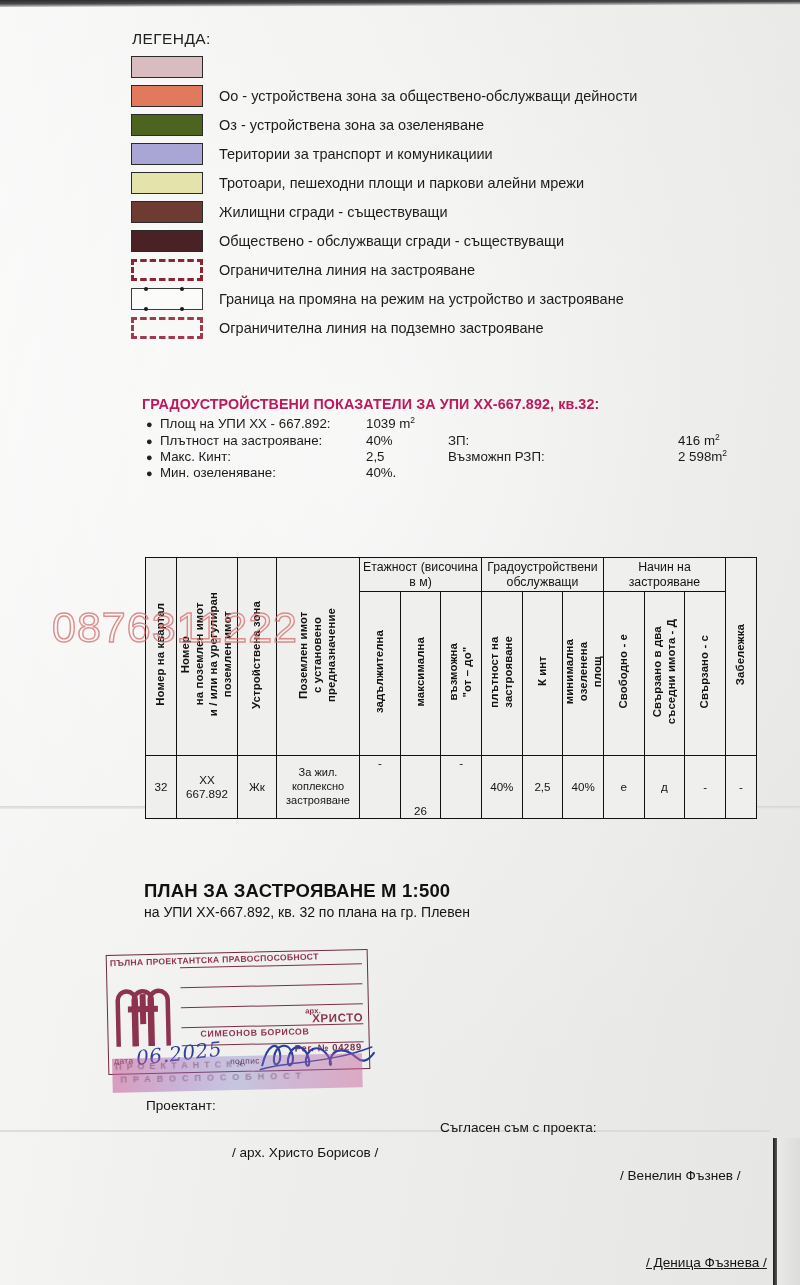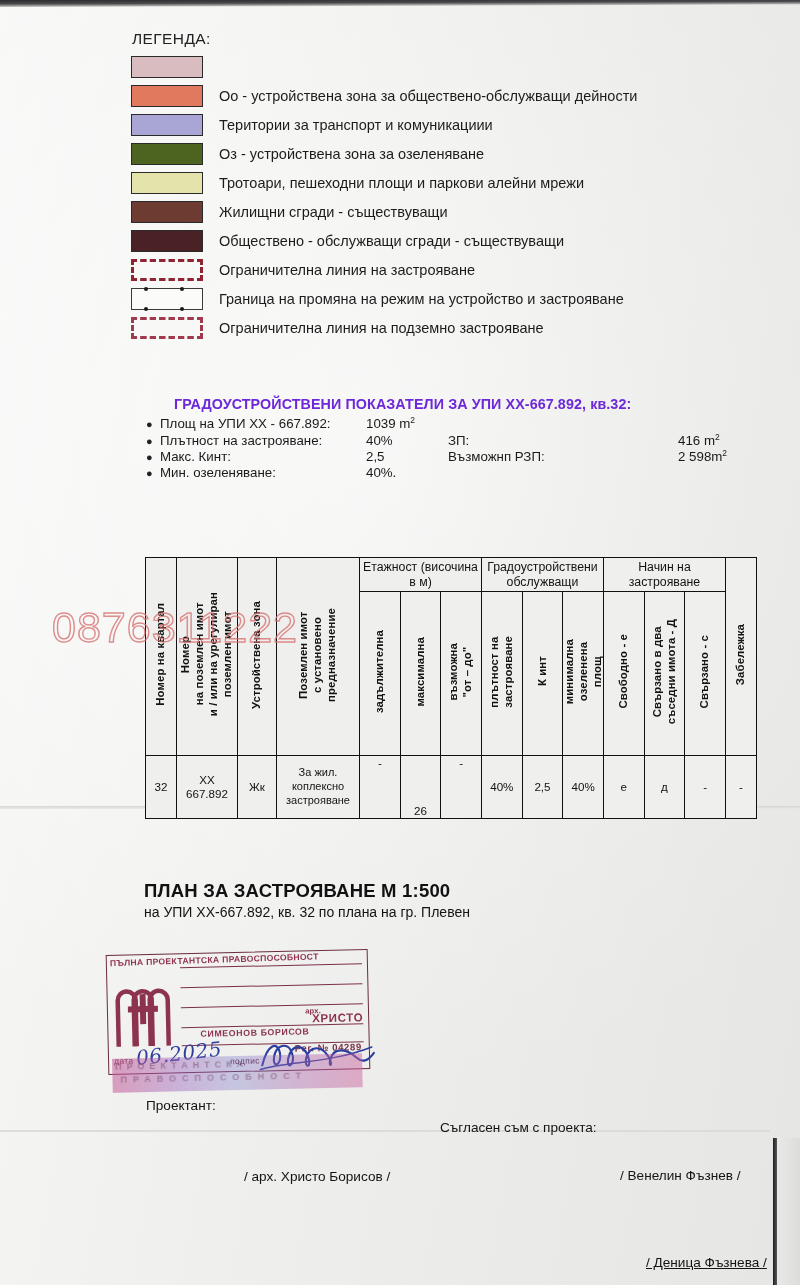--- a/index.html
+++ b/index.html
@@ -141,24 +141,23 @@
   
   #indicators {
     position: absolute;
     left: 142px;
     top: 396px;
     width: 620px;
   }
   #ind-title {
     font-size: 14.3px;
     font-weight: bold;
-    color: #6d28d9;
+    color: #be185d;
     letter-spacing: .1px;
     margin-bottom: 3px;
-    margin-left: 32px;
   }
   .ind-row {
     display: flex;
     align-items: baseline;
     font-size: 13.3px;
     color: #1a1a1a;
     height: 16.5px;
   }
   .bullet {
     flex: 0 0 14px;
@@ -360,21 +359,21 @@
   .stamp-holo span.b { top: 16px; letter-spacing: 6px; left: 8px; }
 
   
   .sig {
     position: absolute;
     font-size: 13.6px;
     color: #141414;
     white-space: nowrap;
   }
   #sig-proektant { left: 146px; top: 1098px; }
-  #sig-proektant-name { left: 244px; top: 1145px; margin-top: 24px; }
+  #sig-proektant-name { left: 232px; top: 1145px; }
   #sig-agree { left: 440px; top: 1120px; }
   #sig-agree-name { left: 620px; top: 1168px; }
   #sig-third-name { left: 646px; top: 1255px; text-decoration: underline; }
 </style>
 </head>
 <body>
 
 <div id="sheet">
 
   <div id="paper-shade"></div>
@@ -390,26 +389,26 @@
     <div id="legend-title">ЛЕГЕНДА:</div>
     <div id="legend-rows">
         <div class="legend-row">
           <div class="swatch" style="background: rgb(216, 188, 192);"></div>
         </div>
         <div class="legend-row">
           <div class="swatch" style="background: rgb(224, 121, 94);"></div>
           <div class="legend-label">Оо - устройствена зона за обществено-обслужващи дейности</div>
         </div>
         <div class="legend-row">
+          <div class="swatch" style="background: rgb(77, 99, 32);"></div>
+          <div class="legend-label">Оз - устройствена зона за озеленяване</div>
+        </div>
+        <div class="legend-row">
           <div class="swatch" style="background: rgb(169, 165, 212);"></div>
           <div class="legend-label">Територии за транспорт и комуникациии</div>
-        </div>
-        <div class="legend-row">
-          <div class="swatch" style="background: rgb(77, 99, 32);"></div>
-          <div class="legend-label">Оз - устройствена зона за озеленяване</div>
         </div>
         <div class="legend-row">
           <div class="swatch" style="background: rgb(228, 227, 171);"></div>
           <div class="legend-label">Тротоари, пешеходни площи и паркови алейни мрежи</div>
         </div>
         <div class="legend-row">
           <div class="swatch" style="background: rgb(110, 59, 51);"></div>
           <div class="legend-label">Жилищни сгради - съществуващи</div>
         </div>
         <div class="legend-row">

